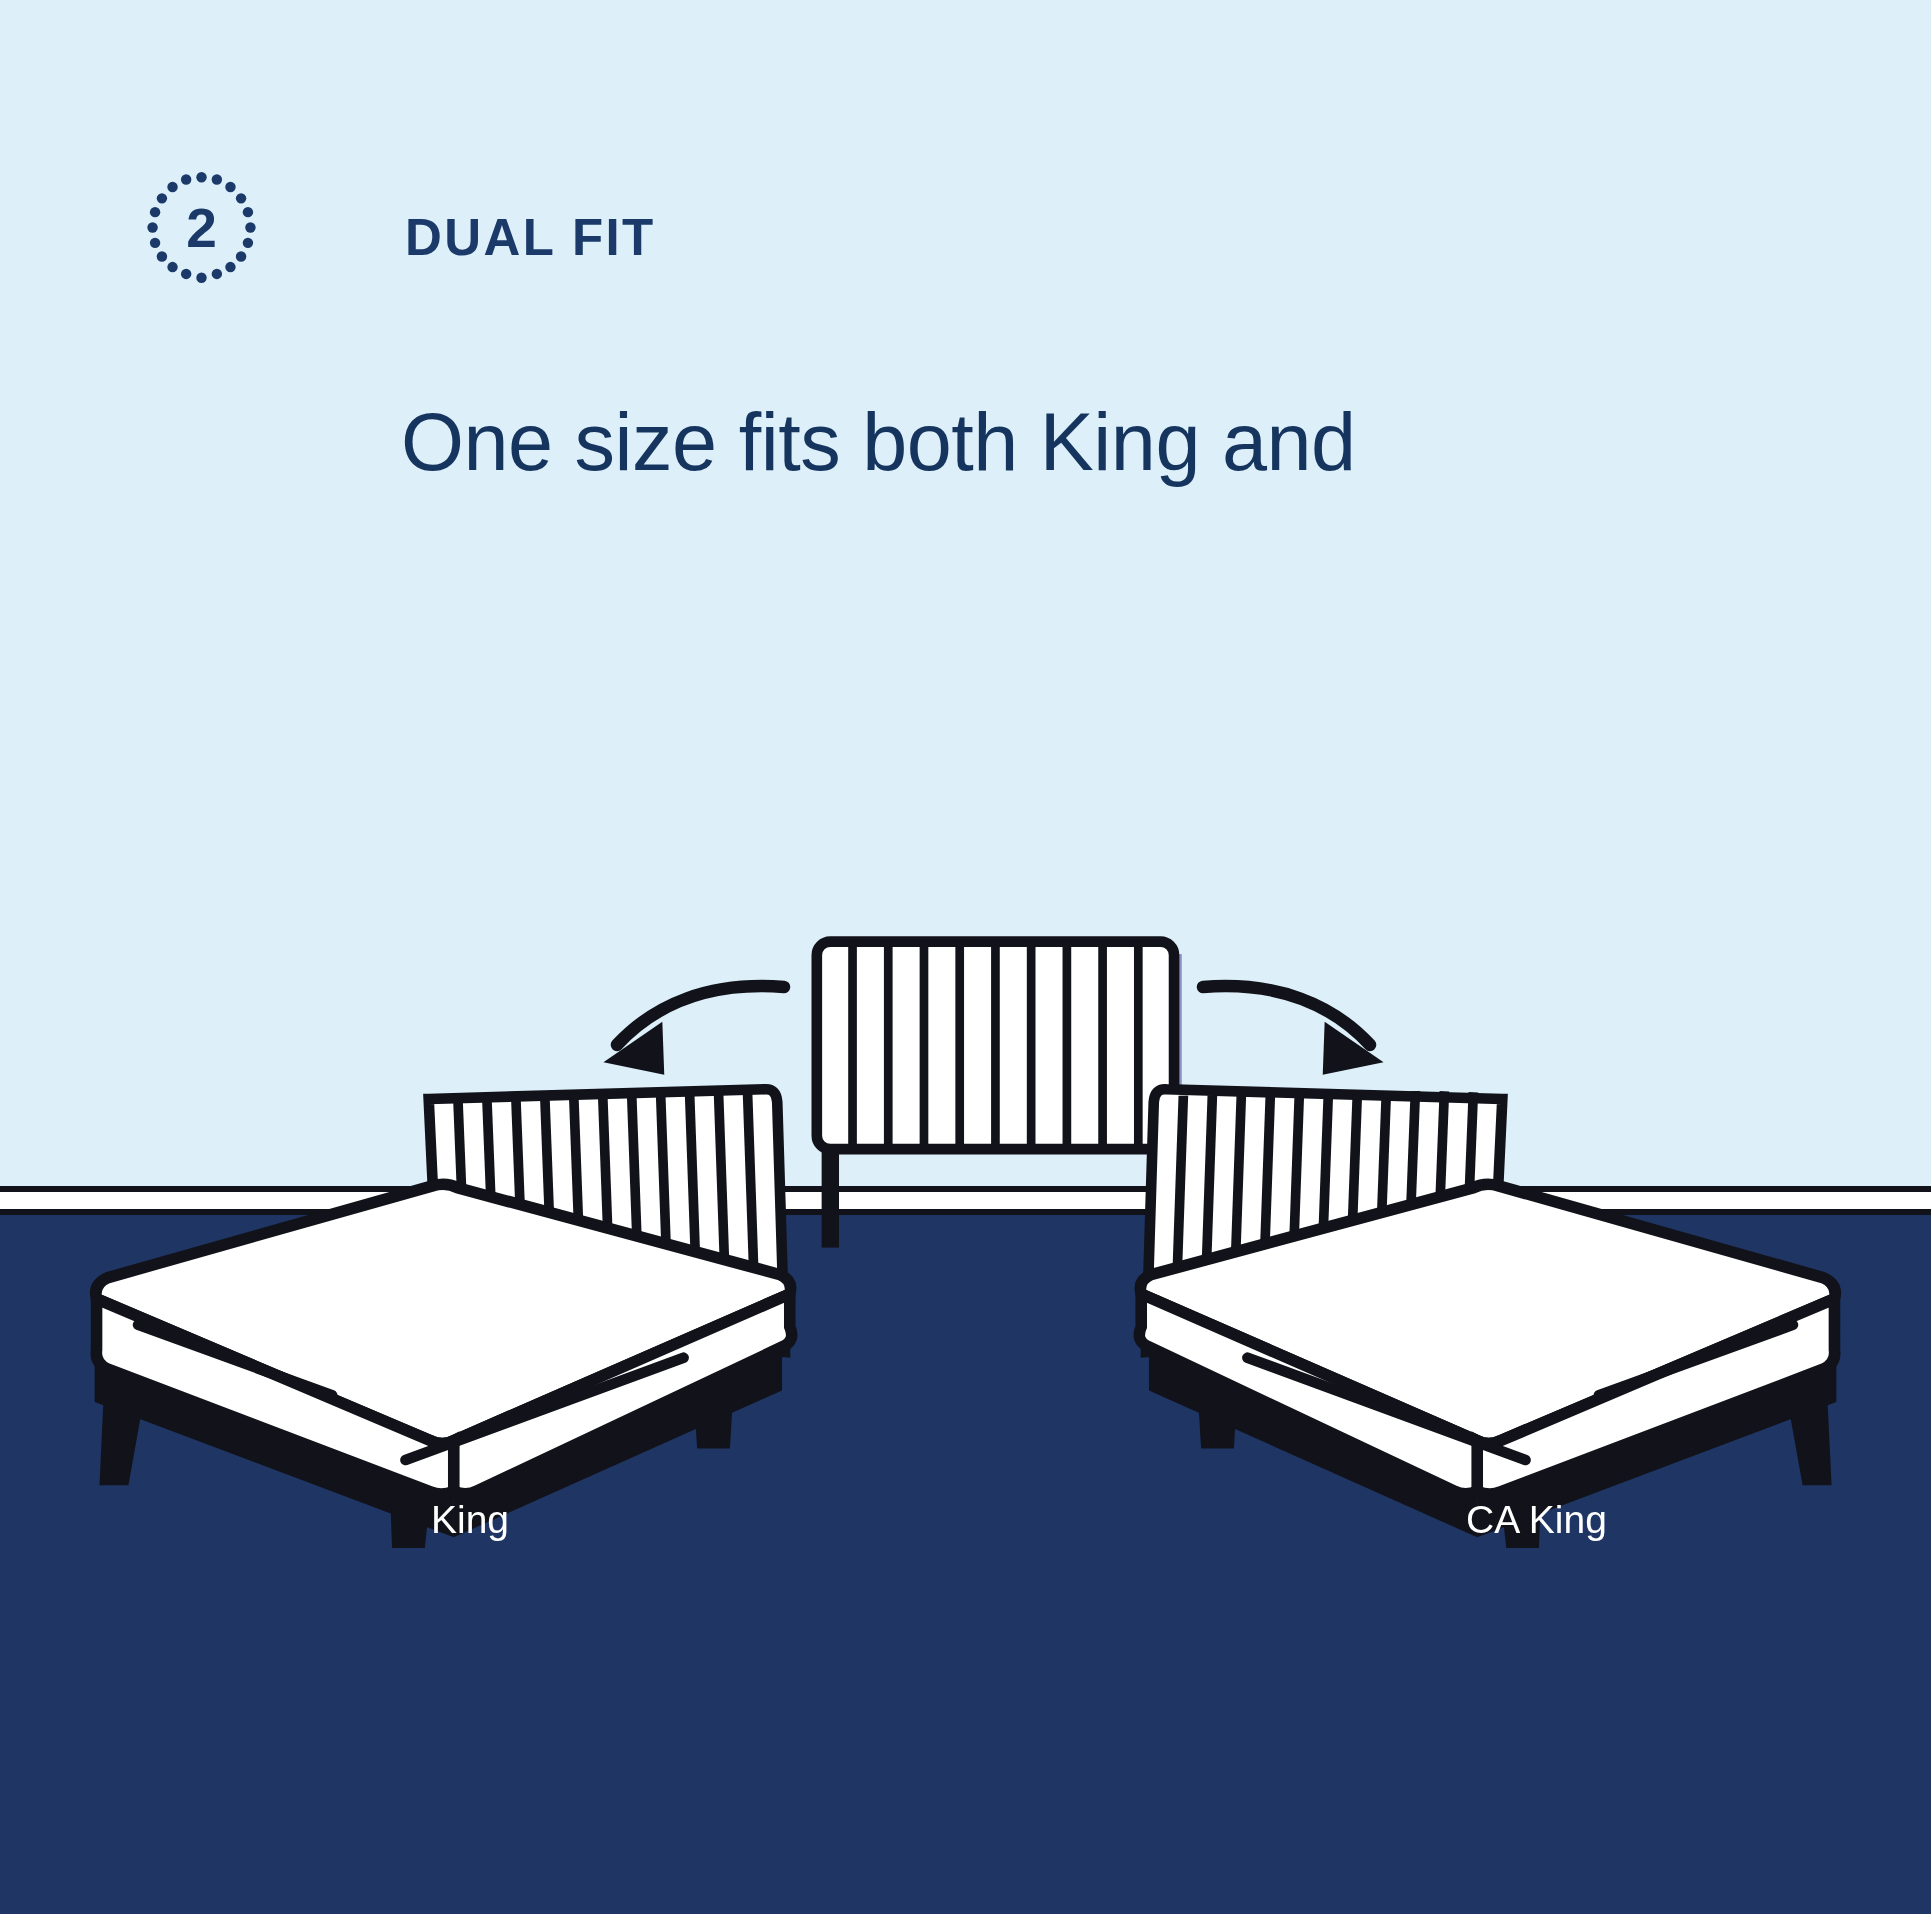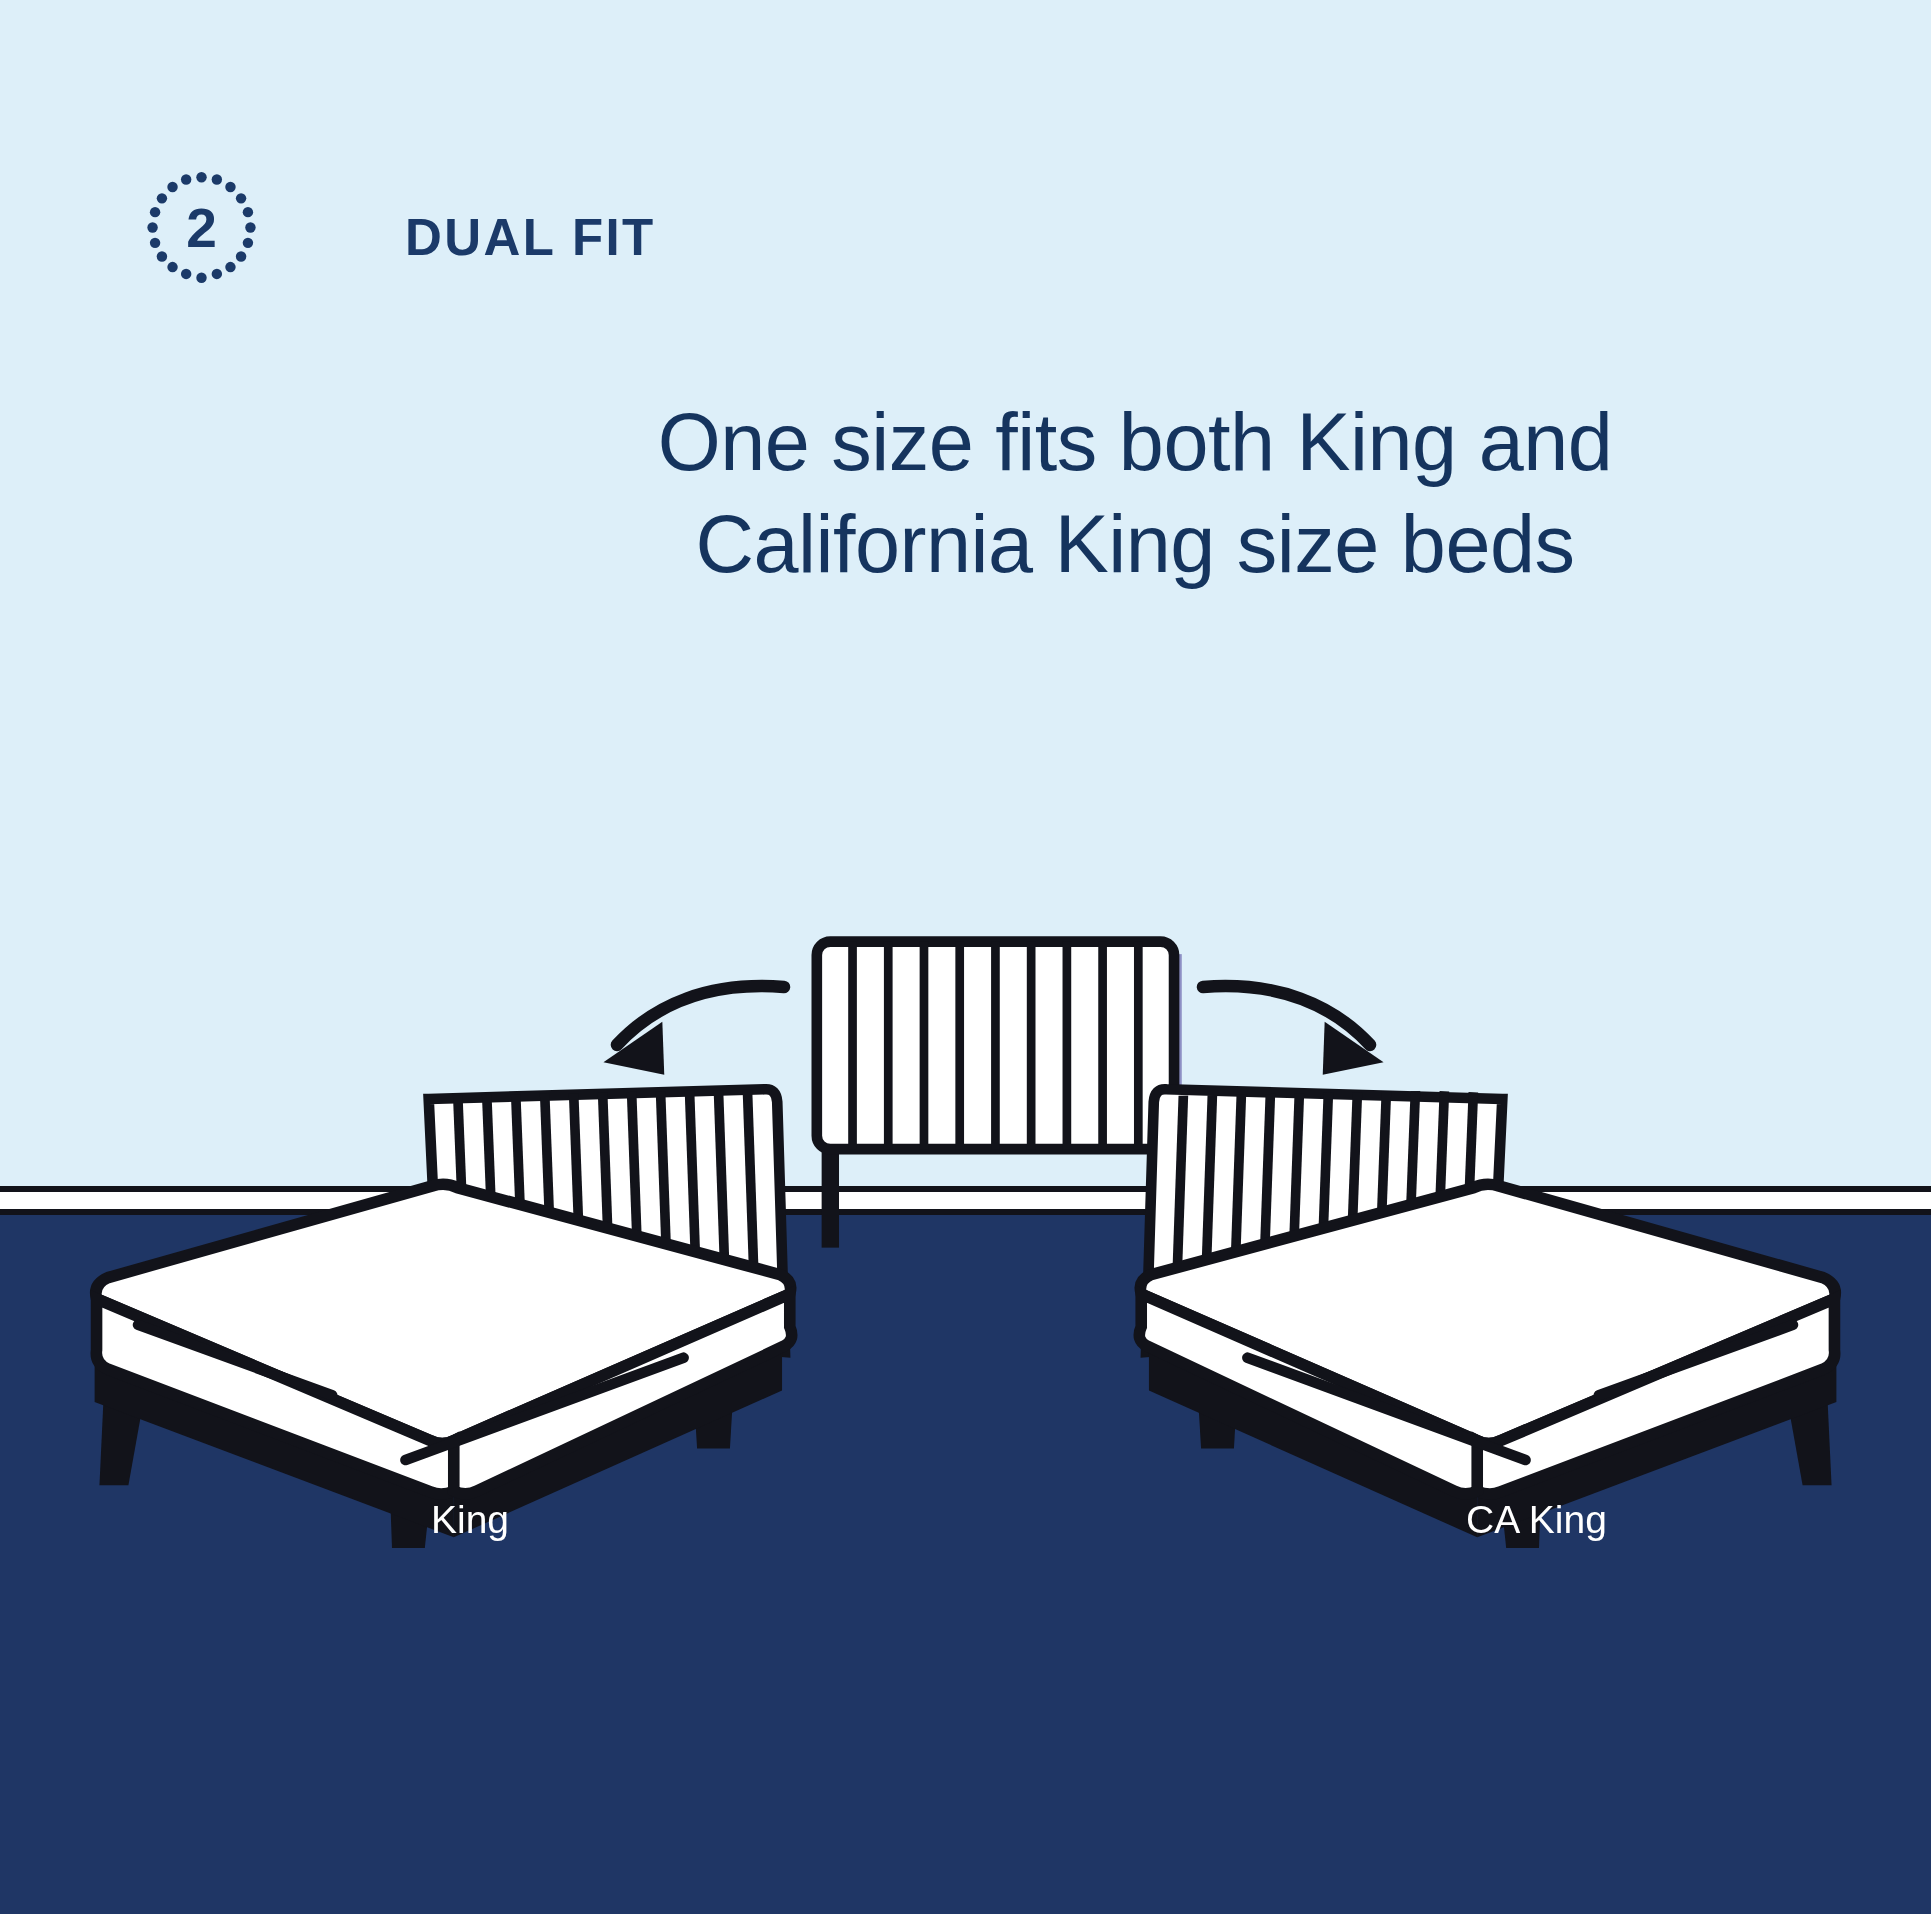--- a/index.html
+++ b/index.html
@@ -24,21 +24,21 @@
              display:flex;align-items:center;justify-content:center;
              font-size:55px;font-weight:bold;color:#1b3a69;letter-spacing:0;}
   .eyebrow{position:absolute;left:405px;top:208px;
            font-size:51px;font-weight:bold;color:#1b3a69;letter-spacing:2.4px;
            white-space:nowrap;}
 
   
   .headline{position:absolute;left:401px;top:391px;width:1468px;
             font-size:81px;line-height:1.26;color:#15345e;font-weight:300;
             letter-spacing:-0.5px;}
-  .headline .hl-line{display:block;white-space:nowrap;text-align:center;}
+  .headline .hl-line{display:block;white-space:nowrap;}
 
   
   .illus{position:absolute;left:0;top:0;width:1931px;height:1915px;}
   .illus svg{display:block;width:1931px;height:1915px;}
 
   
   .bed-label{position:absolute;color:#ffffff;font-size:39px;font-weight:400;white-space:nowrap;text-align:right;}
   #label-king{left:431px;top:1498px;}
   #label-caking{left:1466px;top:1498px;}
 </style>
@@ -76,21 +76,20 @@
         <circle cx="41.6" cy="7.8" r="5.4"></circle>
       </g>
     </svg>
     <div class="badge-num">2</div>
   </div>
 
   <div class="eyebrow">DUAL FIT</div>
 
   <div class="headline">
     <span class="hl-line">One size fits both King and</span>
-    <span class="hl-line">California King size beds</span>
   </div>
 
   <div class="illus">
     <svg viewBox="0 0 2000 1983" aria-hidden="true">
       <defs>
         <clipPath id="clipCenterHB">
           <rect x="846" y="975" width="370" height="215" rx="14" ry="14"></rect>
         </clipPath>
         <clipPath id="clipLeftHB">
           <path d="M442 1135 L790 1128 L800 1400 L455 1370 Z"></path>

